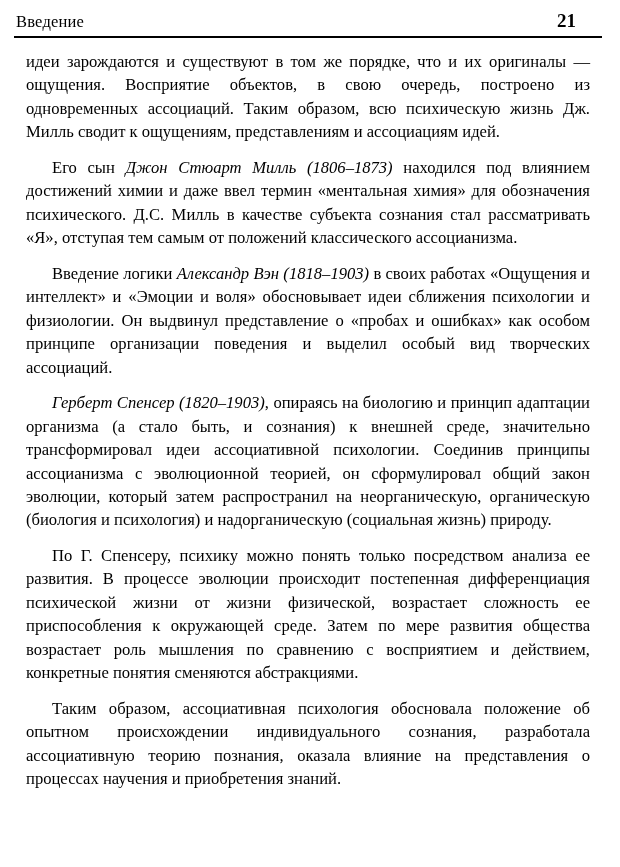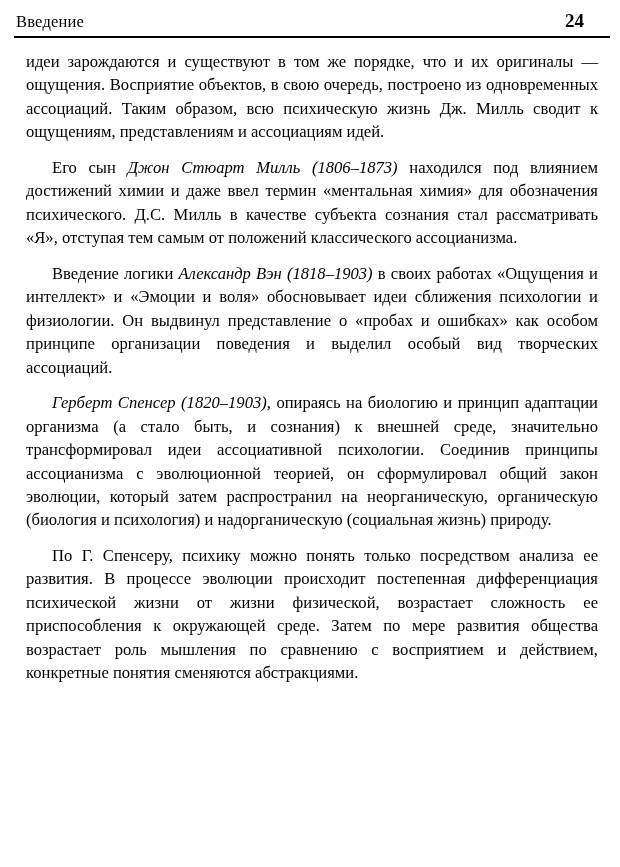--- a/index.html
+++ b/index.html
@@ -11,21 +11,21 @@
     width: 620px;
     height: 867px;
     font-family: "Liberation Serif", "DejaVu Serif", serif;
     color: #000000;
     overflow: hidden;
   }
   .page {
     width: 620px;
     height: 834px;
     box-sizing: border-box;
-    padding: 10px 10px 0 14px;
+    padding: 10px 18px 0 14px;
     position: relative;
   }
   .running-head {
     display: flex;
     align-items: baseline;
     justify-content: space-between;
     padding: 0 2px 4px 2px;
   }
   .running-head-title {
     font-size: 16.5px;
@@ -59,26 +59,27 @@
     font-style: italic;
   }
 </style>
 </head>
 <body>
 
 <div class="page">
 
   <div class="running-head">
     <span class="running-head-title">Введение</span>
-    <span class="page-number">24</span>
+    <span class="page-number">21</span>
   </div>
 
   <hr class="rule">
 
   <div class="body-text">
       <p class="no-indent"><span>идеи зарождаются и существуют в том же порядке, что и их оригиналы — ощущения. Восприятие объектов, в свою очередь, построено из одновременных ассоциаций. Таким образом, всю психическую жизнь Дж. Милль сводит к ощущениям, представлениям и ассоциациям идей.</span></p>
       <p><span>Его сын </span><i>Джон Стюарт Милль (1806–1873)</i><span> находился под влиянием достижений химии и даже ввел термин «ментальная химия» для обозначения психического. Д.С. Милль в качестве субъекта сознания стал рассматривать «Я», отступая тем самым от положений классического ассоцианизма.</span></p>
       <p><span>Введение логики </span><i>Александр Вэн (1818–1903)</i><span> в своих работах «Ощущения и интеллект» и «Эмоции и воля» обосновывает идеи сближения психологии и физиологии. Он выдвинул представление о «пробах и ошибках» как особом принципе организации поведения и выделил особый вид творческих ассоциаций.</span></p>
       <p><i>Герберт Спенсер (1820–1903)</i><span>, опираясь на биологию и принцип адаптации организма (а стало быть, и сознания) к внешней среде, значительно трансформировал идеи ассоциативной психологии. Соединив принципы ассоцианизма с эволюционной теорией, он сформулировал общий закон эволюции, который затем распространил на неорганическую, органическую (биология и психология) и надорганическую (социальная жизнь) природу.</span></p>
       <p><span>По Г. Спенсеру, психику можно понять только посредством анализа ее развития. В процессе эволюции происходит постепенная дифференциация психической жизни от жизни физической, возрастает сложность ее приспособления к окружающей среде. Затем по мере развития общества возрастает роль мышления по сравнению с восприятием и действием, конкретные понятия сменяются абстракциями.</span></p>
+      <p><span>Таким образом, ассоциативная психология обосновала положение об опытном происхождении индивидуального сознания, разработала ассоциативную теорию познания, оказала влияние на представления о процессах научения и приобретения знаний.</span></p>
     </div>
 
 </div>
 
 </body></html>

